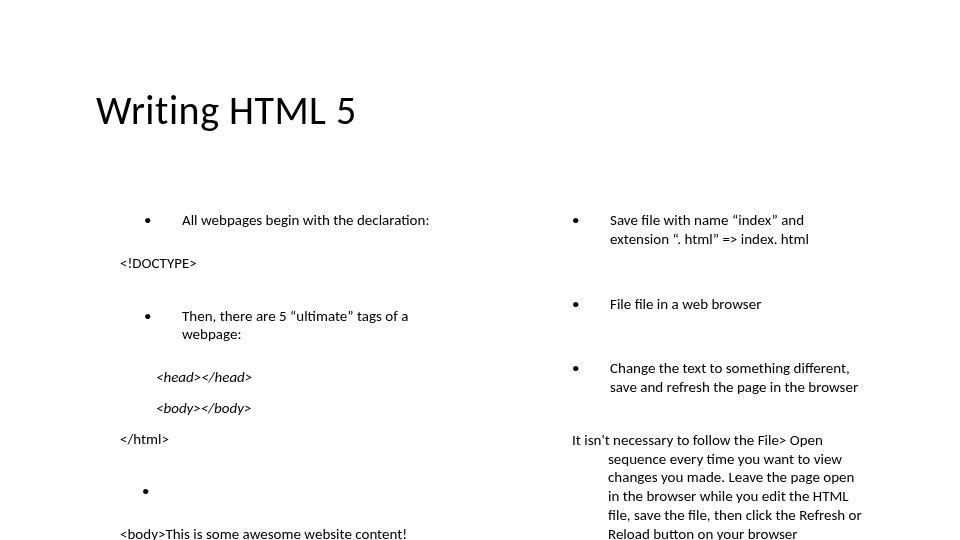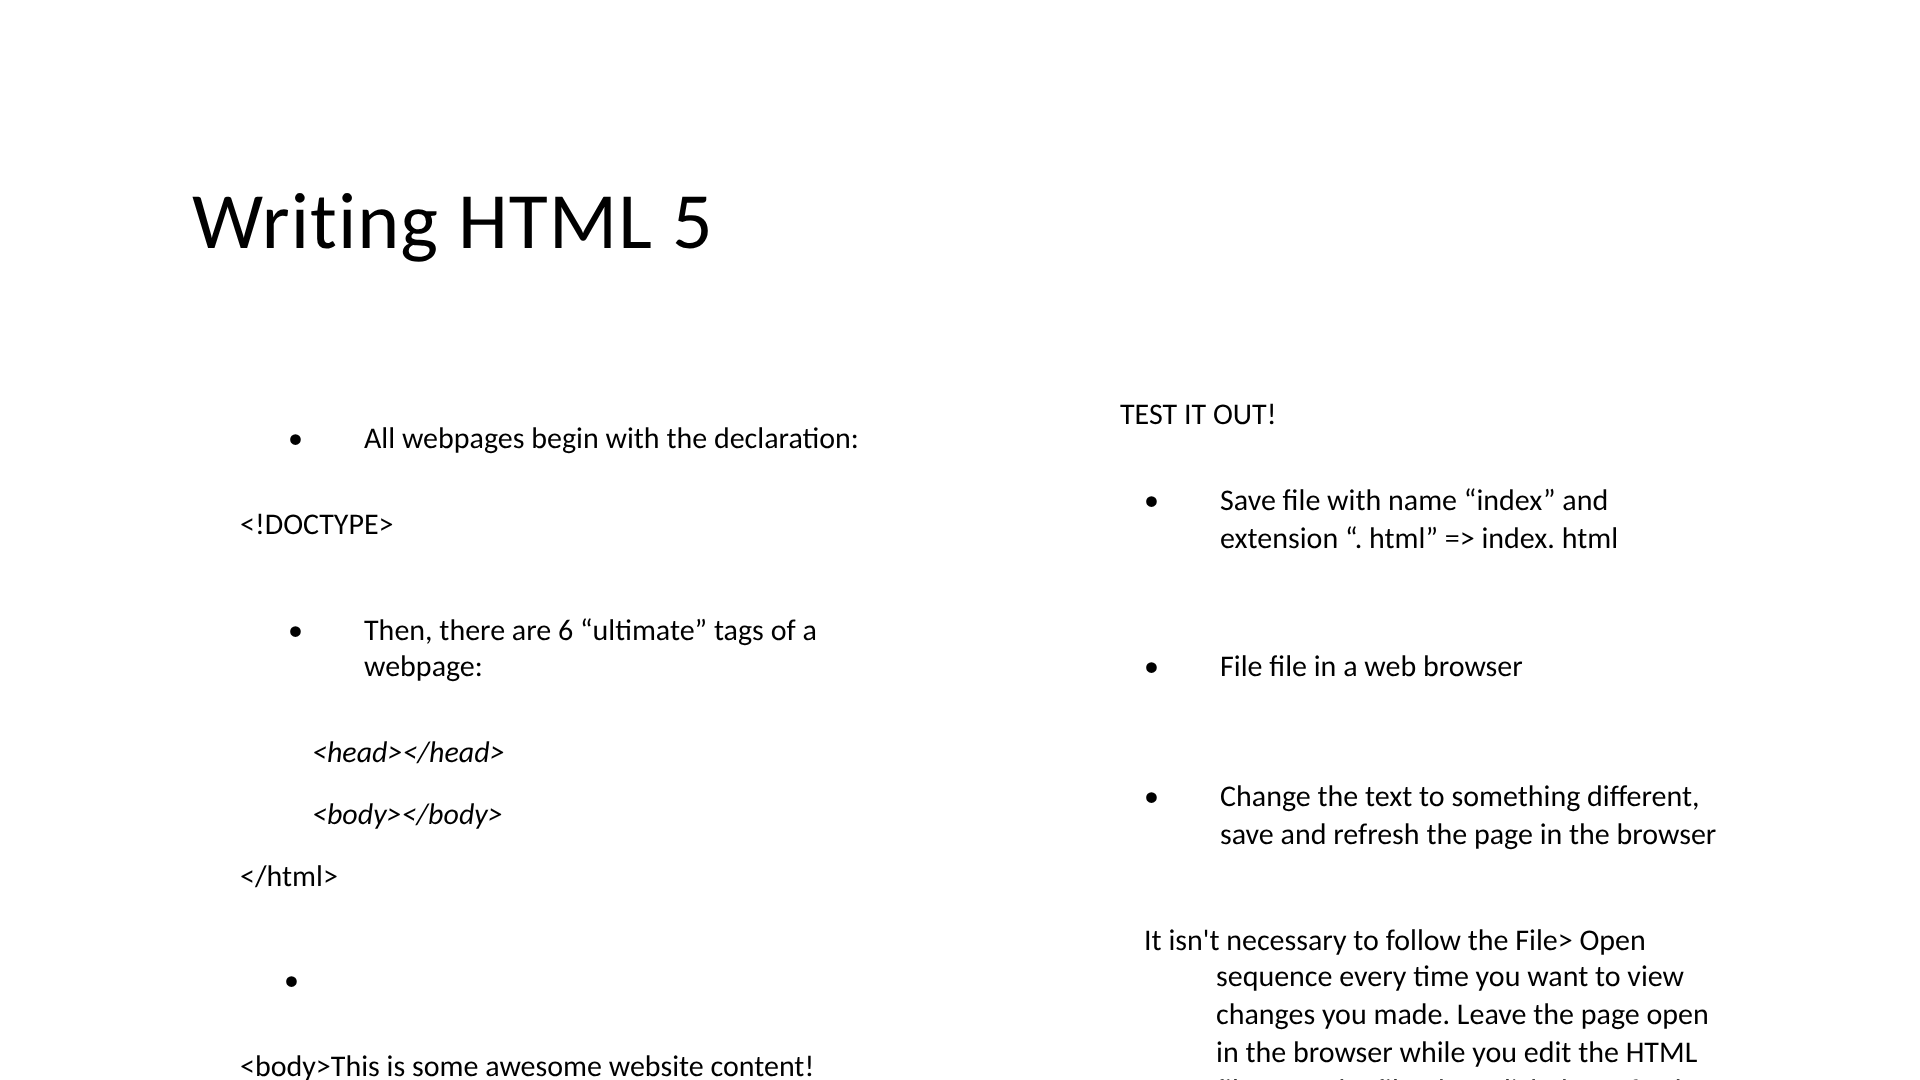--- a/index.html
+++ b/index.html
@@ -70,40 +70,39 @@
       <div class="bullet-line tight">
         <span class="bullet-dot">•</span>
         <span>All webpages begin with the declaration:</span>
       </div>
       <div class="plain">&lt;!DOCTYPE&gt;</div>
     </div>
 
     <div class="block">
       <div class="bullet-line tight">
         <span class="bullet-dot">•</span>
-        <span>Then, there are 6 “ultimate” tags of a webpage:</span>
+        <span>Then, there are 5 “ultimate” tags of a webpage:</span>
       </div>
       <div class="indent1">&lt;head&gt;&lt;/head&gt;</div>
       <div class="indent1">&lt;body&gt;&lt;/body&gt;</div>
       <div class="plain">&lt;/html&gt;</div>
     </div>
 
     <div class="block">
       <div class="bullet-line" style="margin-left:10px;">
         <span class="bullet-dot">•</span>
       </div>
       <div class="plain">&lt;body&gt;This is some awesome website content!&lt;/body&gt;</div>
     </div>
 
   </div>
 
   <div class="col">
 
     <div class="block">
-      <div class="right-heading tight">TEST IT OUT!</div>
       <div class="bullet-line">
         <span class="bullet-dot">•</span>
         <span>Save  file with name “index” and extension “. html” =&gt; index. html</span>
       </div>
     </div>
 
     <div class="block">
       <div class="bullet-line">
         <span class="bullet-dot">•</span>
         <span>File file in a web browser</span>

